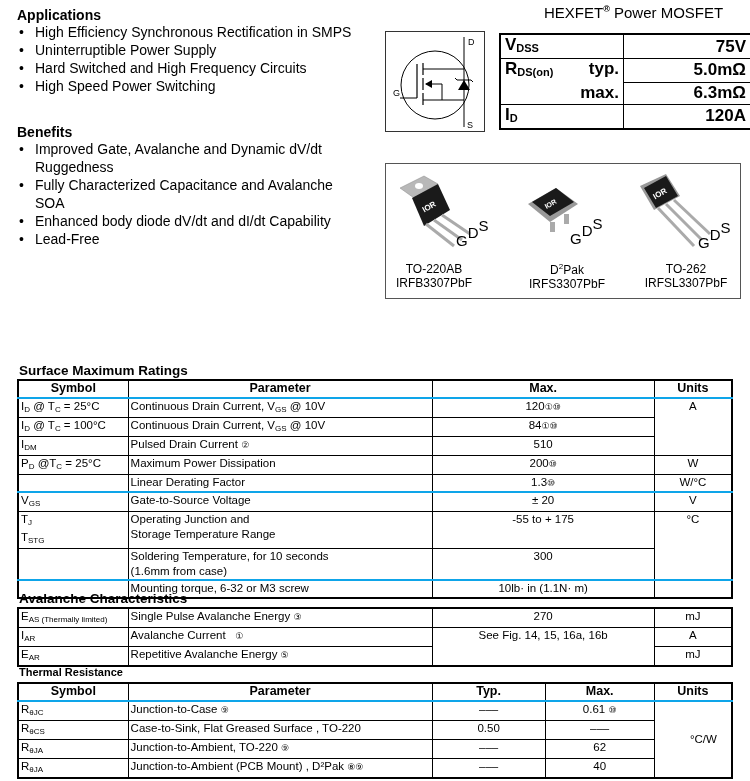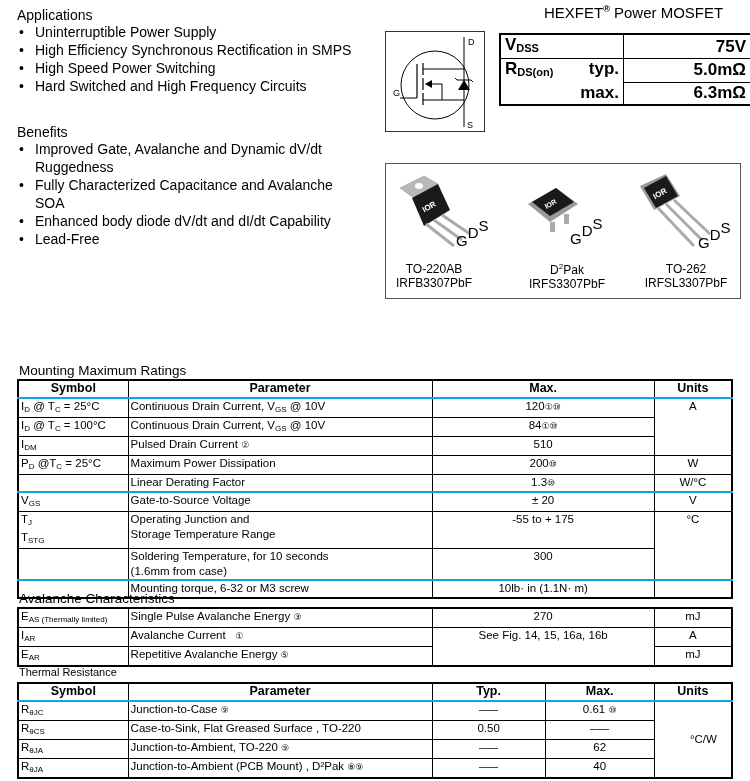--- a/index.html
+++ b/index.html
@@ -1,19 +1,19 @@
 <!DOCTYPE html>
 <html><head>
 <meta charset="utf-8">
 <style>
   html, body { margin:0; padding:0; background:#ffffff; }
   body { width:750px; height:781px; position:relative; overflow:hidden;
          font-family:"Liberation Sans", sans-serif; color:#000; }
   .abs { position:absolute; }
-  .h-sec { font-weight:normal; font-size:14px; }
+  .h-sec { font-weight:bold; font-size:14px; }
   ul.bul { list-style:none; margin:0; padding:0; }
   ul.bul li { position:relative; padding-left:18px; font-size:14px; line-height:18px; }
   ul.bul li::before { content:"\2022"; position:absolute; left:2px; top:0; font-size:14px; }
   .product-line { font-size:15px; }
   .product-line sup { font-size:9px; font-weight:bold; }
   .sym-box { border:1px solid #333; background:#fff; }
   .key-table { border-collapse:collapse; border:2px solid #000; }
   .key-table td { border:1px solid #000; font-weight:bold; font-size:17px; padding:0 4px; height:21px; line-height:20px; }
   .key-table .v { text-align:right; width:118px; }
   .pkg-box { border:1px solid #555; background:#fff; }
@@ -31,24 +31,24 @@
 <body>
 
 <div class="abs product-line" style="left:544px; top:4px;">
   <span>HEXFET</span><sup>®</sup>
   <span>Power MOSFET</span>
 </div>
 
 <div class="abs" style="left:17px; top:7px; width:360px;">
   <div class="h-sec">Applications</div>
   <ul class="bul" style="margin-top:0px;">
+    <li>High Efficiency Synchronous Rectification in SMPS</li>
     <li>Uninterruptible Power Supply</li>
-    <li>High Efficiency Synchronous Rectification in SMPS</li>
+    <li>Hard Switched and High Frequency Circuits</li>
     <li>High Speed Power Switching</li>
-    <li>Hard Switched and High Frequency Circuits</li>
   </ul>
 </div>
 
 <div class="abs" style="left:17px; top:124px; width:345px;">
   <div class="h-sec">Benefits</div>
   <ul class="bul">
     <li>Improved  Gate, Avalanche and Dynamic  dV/dt Ruggedness</li>
     <li>Fully Characterized Capacitance and Avalanche SOA</li>
     <li>Enhanced body diode dV/dt and dI/dt Capability</li>
     <li>Lead-Free</li>
@@ -89,20 +89,24 @@
     <td style="border-bottom:none;">
       <span>R</span><sub style="font-size:11px">DS(on)</sub>
       <span style="float:right;">typ.</span>
     </td>
     <td class="v">5.0mΩ</td>
   </tr>
   <tr>
     <td style="border-top:none; text-align:right;">max.</td>
     <td class="v">6.3mΩ</td>
   </tr>
+  <tr>
+    <td><span>I</span><sub style="font-size:11px">D</sub></td>
+    <td class="v">120A</td>
+  </tr>
 </tbody>
   </table>
 
 <div class="abs pkg-box" style="left:385px; top:163px; width:354px; height:134px;">
 
   <svg class="abs" style="left:12px; top:10px;" width="90" height="78" viewBox="0 0 90 78">
     <polygon points="2,14 26,2 40,10 16,24" fill="#b8b8b8" stroke="#888" stroke-width="0.5"></polygon>
     <ellipse cx="21" cy="12" rx="4" ry="3" fill="#fff"></ellipse>
     <polygon points="14,24 40,10 52,36 26,52" fill="#1a1a1a"></polygon>
     <text x="24" y="36" font-size="8" fill="#fff" font-weight="bold" transform="rotate(-30 30 33)" font-family="Liberation Sans, sans-serif">IOR</text>
@@ -144,21 +148,21 @@
   <div class="pkg" style="left:126px; top:96px; width:110px;">
     <div><span>D</span><sup style="font-size:8px">2</sup><span>Pak</span></div>
     <div>IRFS3307PbF</div>
   </div>
   <div class="pkg" style="left:250px; top:98px; width:100px;">
     <div>TO-262</div>
     <div>IRFSL3307PbF</div>
   </div>
 </div>
 
-<div class="abs h-sec" style="left:19px; top:363px; font-size:13.5px;">Mounting Maximum Ratings</div>
+<div class="abs h-sec" style="left:19px; top:363px; font-size:13.5px;">Surface Maximum Ratings</div>
 <table class="dt" style="top:379px;">
   <colgroup>
       <col style="width:109px">
       <col style="width:301px">
       <col style="width:220px">
       <col style="width:77px">
     </colgroup>
   <tbody>
       <tr>
     <th>Symbol</th>

